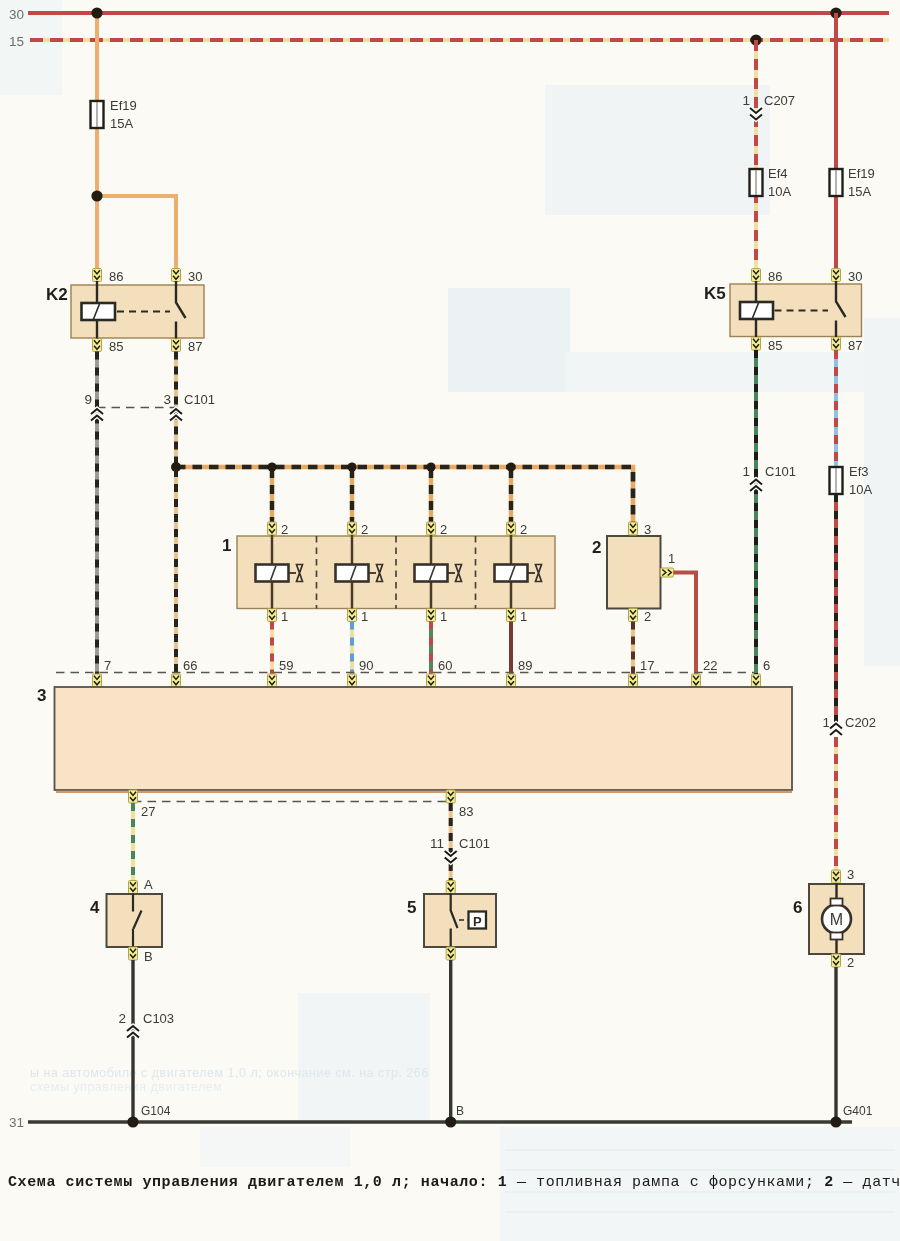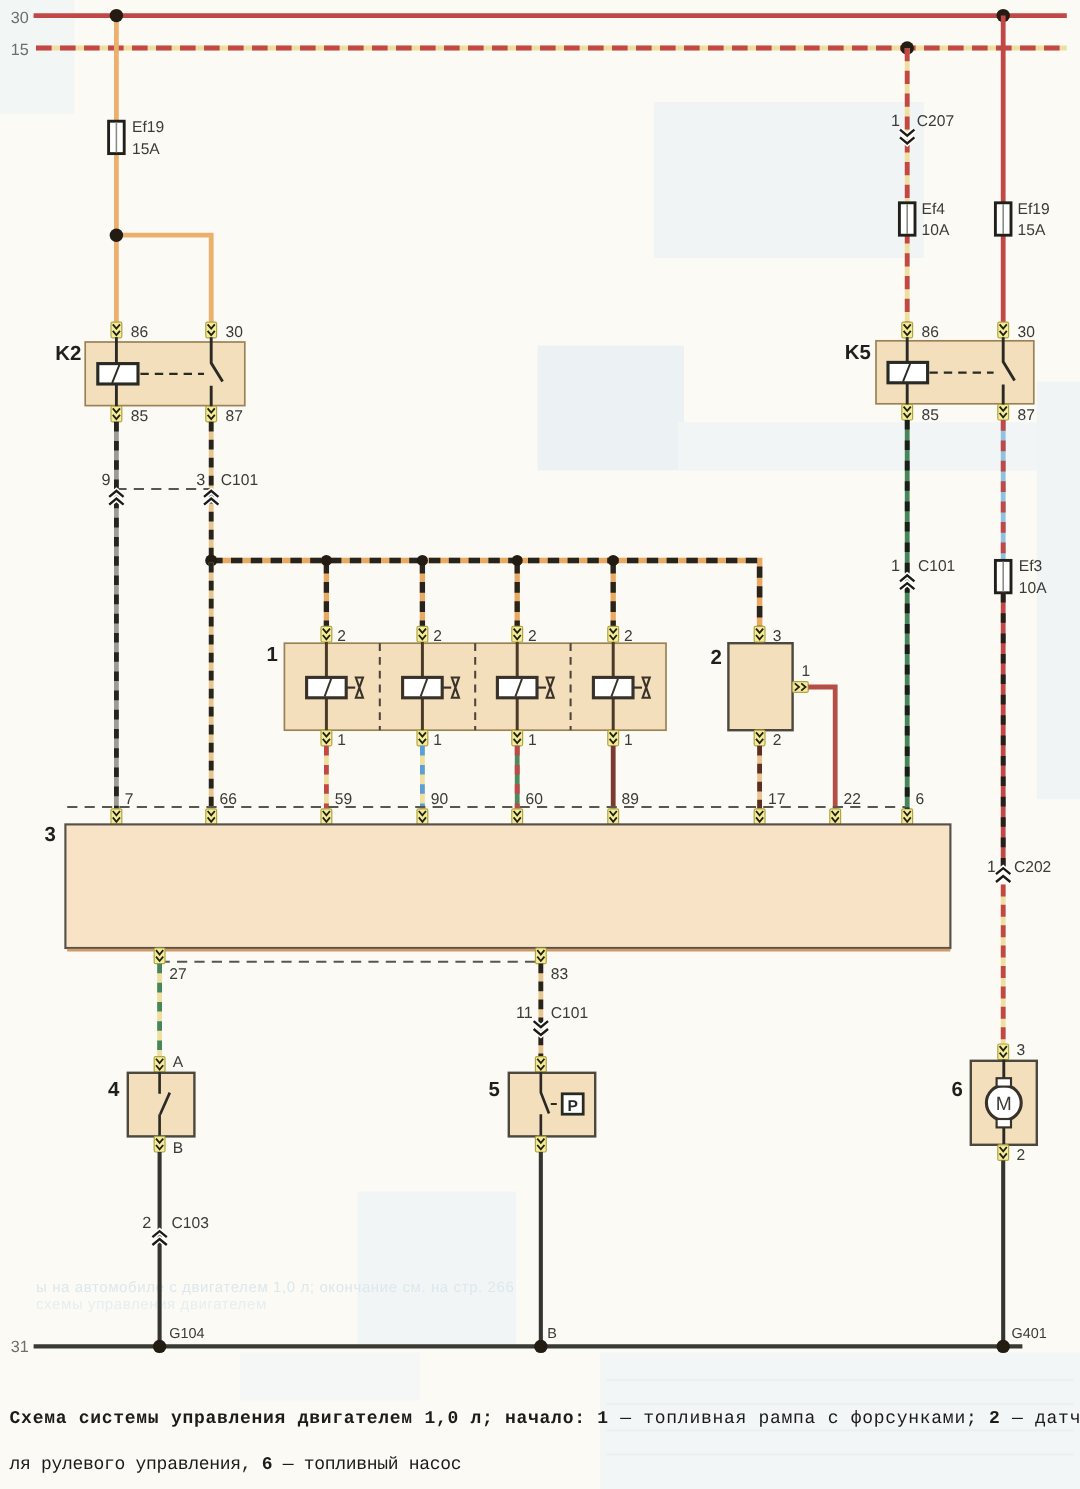--- a/index.html
+++ b/index.html
@@ -281,13 +281,12 @@
 <path d="M 28 1122 H 852" fill="none" stroke="#3a3a34" stroke-width="3.4"></path>
 <text x="9" y="1127" font-size="13.5" fill="#6e6e6a" font-weight="normal" text-anchor="start">31</text>
 <circle cx="133" cy="1122" r="5.6" fill="#231c12"></circle>
 <circle cx="450.7" cy="1122" r="5.6" fill="#231c12"></circle>
 <circle cx="836" cy="1122" r="5.6" fill="#231c12"></circle>
 <text x="141" y="1115" font-size="12" fill="#3b3b37" font-weight="normal" text-anchor="start">G104</text>
 <text x="456" y="1115" font-size="12" fill="#3b3b37" font-weight="normal" text-anchor="start">B</text>
 <text x="843" y="1115" font-size="12" fill="#3b3b37" font-weight="normal" text-anchor="start">G401</text>
 </svg>
 <div class="cap" style="top:1174px;letter-spacing:0.6px"><b>Схема системы управления двигателем 1,0 л; начало: 1</b> — топливная рампа с форсунками; <b>2</b> — датчик положения</div>
-<div class="cap" style="top:1212px;letter-spacing:-0.25px">ля рулевого управления, <b>6</b> — топливный насос</div>
 </div>
 </body></html>

